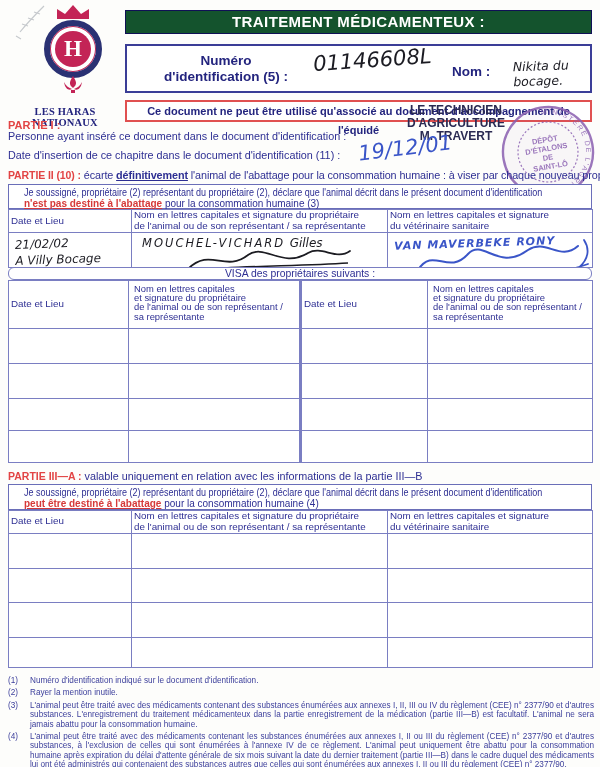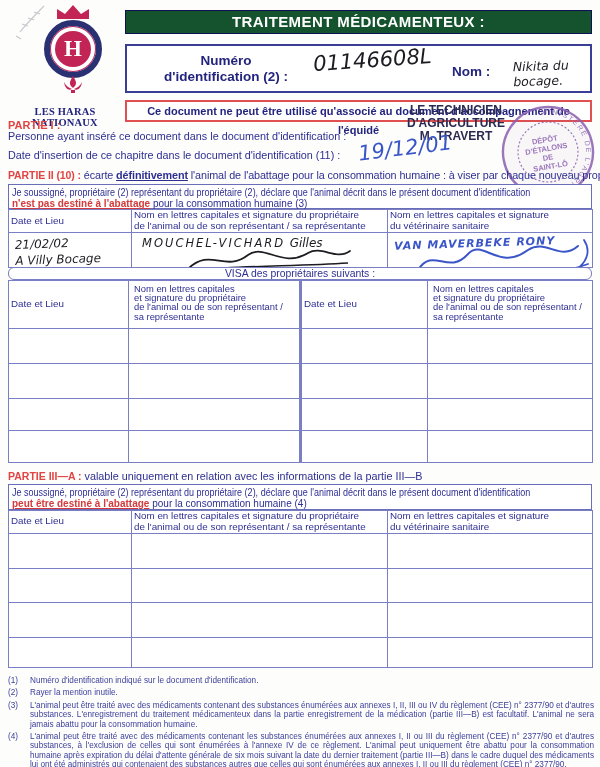--- a/index.html
+++ b/index.html
@@ -36,21 +36,21 @@
   
   .hw { font-family:"DejaVu Sans", sans-serif; font-style:italic; color:#1b1b22; }
   .hw-blue { font-family:"DejaVu Sans", sans-serif; font-style:italic; color:#3a55c8; }
 
   .red { color:#e24444; font-weight:bold; }
   .txt { font-size:10.8px; color:#2e2f93; }
   .redline { color:#d63939; font-weight:bold; text-decoration:underline; }
   .navybu { font-weight:bold; text-decoration:underline; }
 
   .declbox { left:8px; width:584px; border:1.6px solid #6a6eb8; background:#fff;
-             font-size:10px; line-height:11px; padding:2px 3px; color:#2e2f93; }
+             font-size:10px; line-height:11px; padding:2px 15px; color:#2e2f93; }
 
   table.t { border-collapse:collapse; table-layout:fixed; background:#fff; }
   table.t td { border:1.6px solid #7a7ec2; padding:0 2px; overflow:visible; }
   .th { font-size:9.8px; line-height:10.8px; color:#2e2f93; text-align:left; vertical-align:middle; }
   .thl { font-size:9.4px; line-height:9.2px; color:#2e2f93; text-align:left; vertical-align:top;
          padding:3px 2px 0 5px !important; }
   .visaband { left:8px; width:584px; height:13px; border:1.6px solid #7a7ec2; background:#fff;
               text-align:center; font-size:10.4px; line-height:12px; color:#2e2f93; }
   .dbl { border-left:3px solid #7a7ec2 !important; }
 
@@ -87,21 +87,21 @@
           <path d="M13,0 C10,5 8,8 13,12 C18,8 16,5 13,0 Z M4,6 C6,10 9,12 12,13 C9,15 5,13 4,6 Z M22,6 C20,10 17,12 14,13 C17,15 21,13 22,6 Z M11,14 h4 v3 h-4 Z" fill="#c32456"></path>
         </svg>
     </div>
   </div>
   <div class="abs brand">LES HARAS NATIONAUX</div>
 
   <div class="abs titlebar">TRAITEMENT MÉDICAMENTEUX :</div>
 
   <div class="abs idbox">
     <div class="abs idlabel pre">Numéro
-d'identification (2) :</div>
+d'identification (5) :</div>
     <div class="abs hw" style="left:186px; top:2px; font-size:21px; transform:rotate(-4deg);">01146608L</div>
     <div class="abs nomlabel">Nom :</div>
     <div class="abs hw" style="left:386px; top:12px; font-size:12.5px; transform:rotate(-2deg);">Nikita du bocage.</div>
   </div>
 
   <div class="abs warnbox">Ce document ne peut être utilisé qu'associé au document d'accompagnement de l'équidé</div>
 
   <div class="abs red" style="left:8px; top:119px; font-size:11px;">PARTIE I :</div>
   <div class="abs txt" style="left:8px; top:130px;">Personne ayant inséré ce document dans le document d'identification :</div>
   <div class="abs txt" style="left:8px; top:149px;">Date d'insertion de ce chapitre dans le document d'identification (11) :</div>

